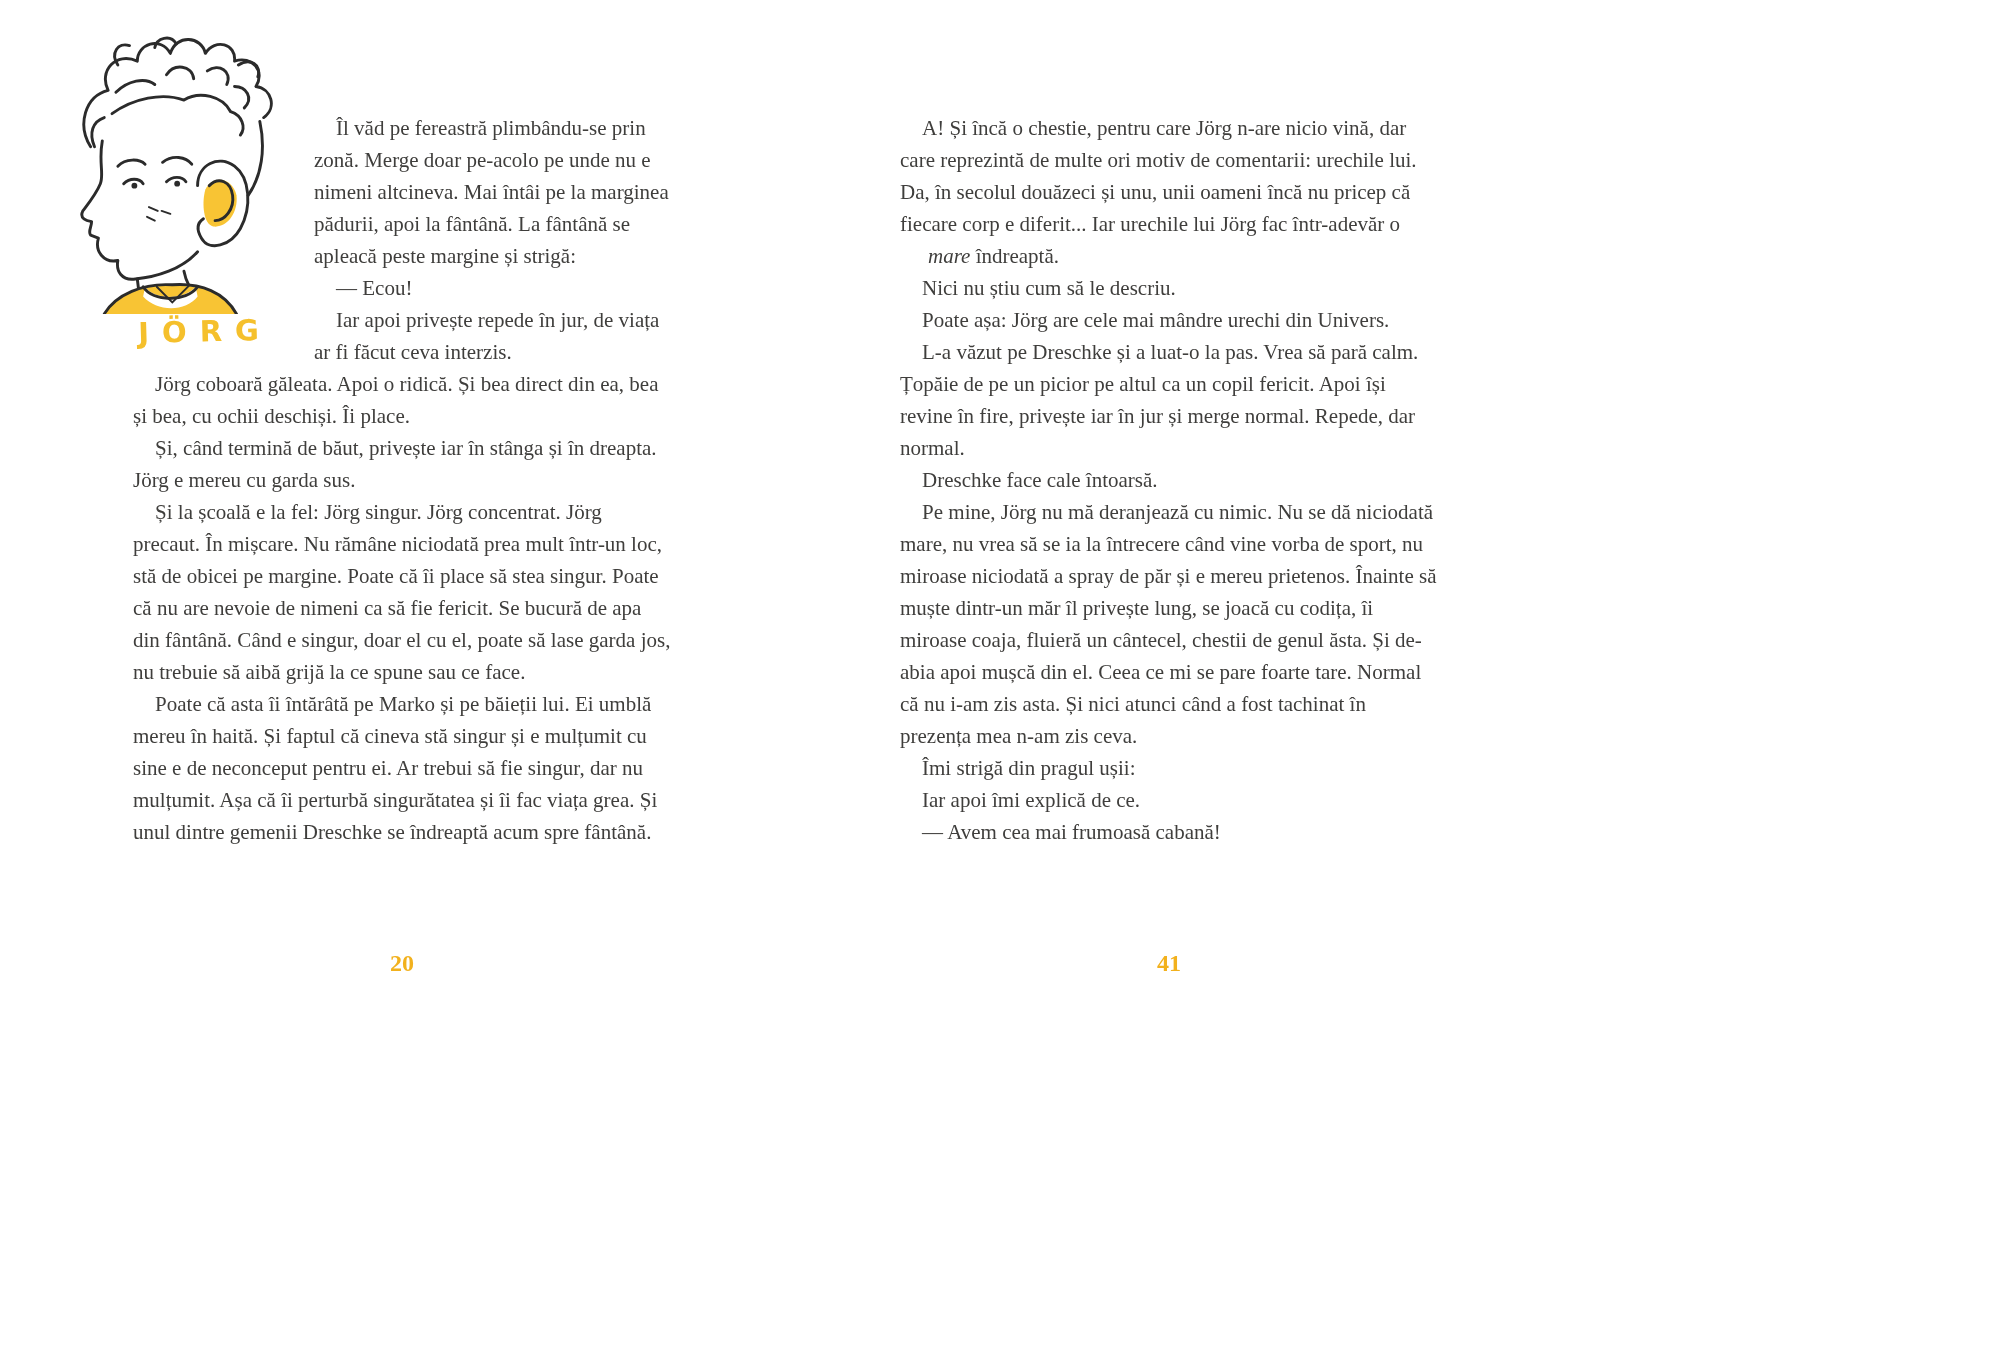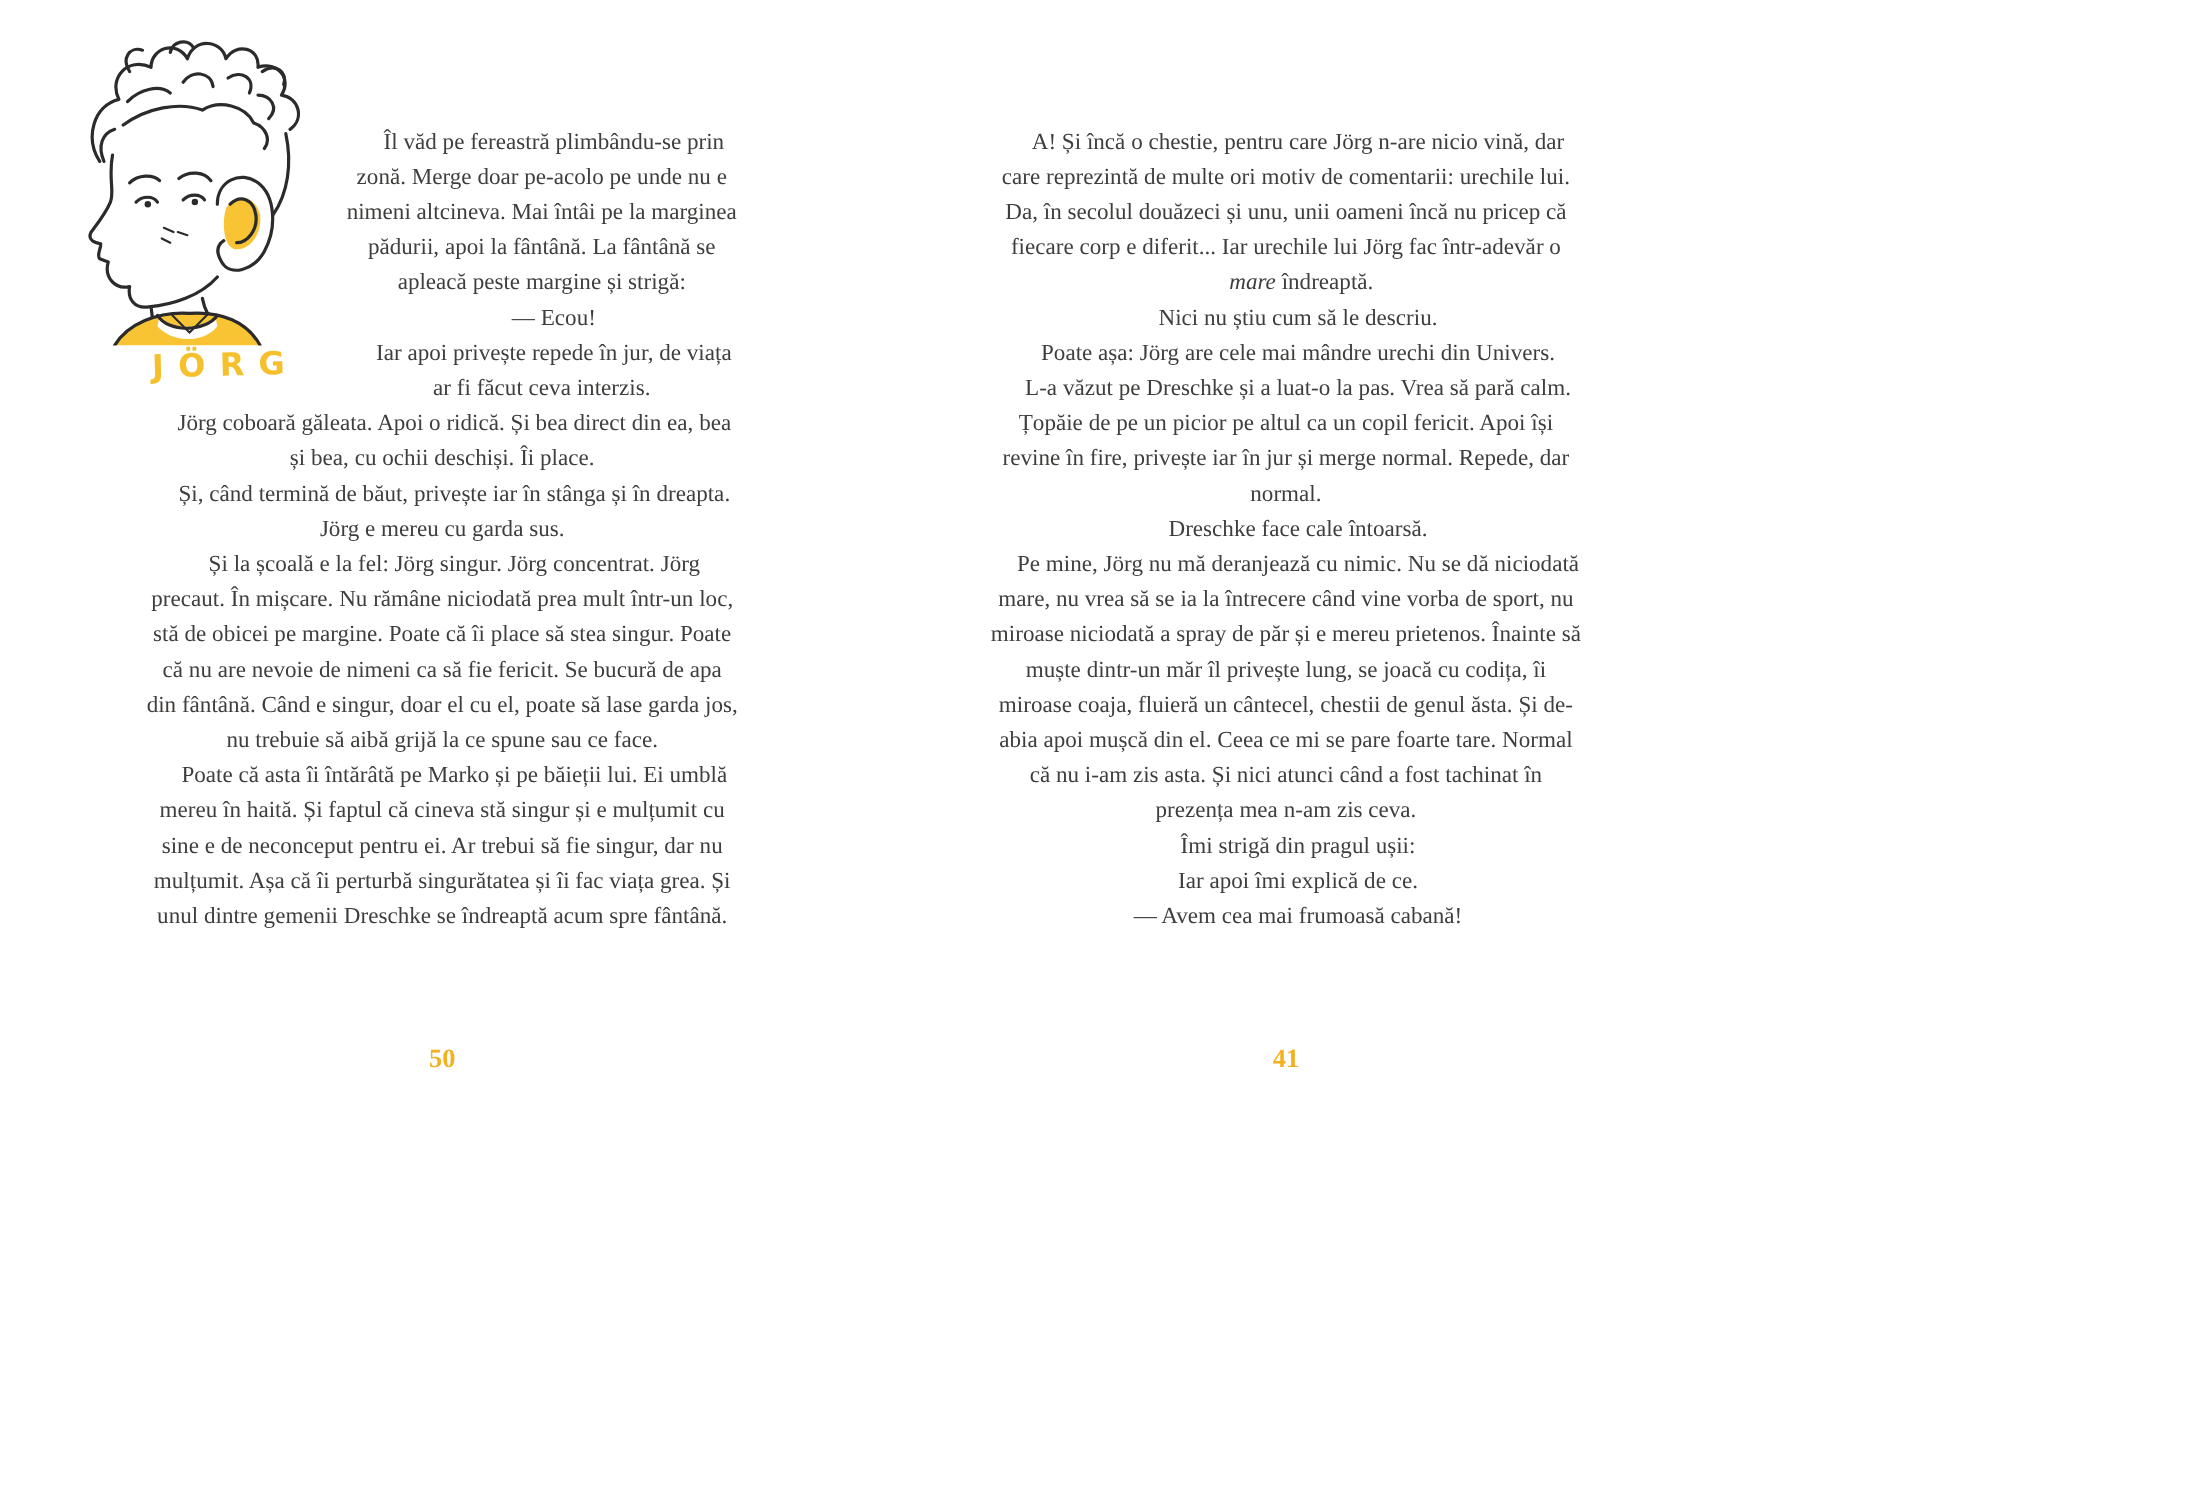--- a/index.html
+++ b/index.html
@@ -22,21 +22,20 @@
     font-size: 21px;
     line-height: 32px;
     text-align: left;
   }
   .col-left  { left: 133px; }
   .col-right { left: 900px; }
 
   p.para {
     margin: 0;
     text-indent: 1.05em;
-    text-align: center;
   }
   p.para em { font-style: italic; margin-left: 28px; }
 
   
   .figure {
     float: left;
     width: 250px;
     height: 330px;
     margin: -80px 6px 0 -75px;
   }
@@ -139,21 +138,21 @@
         <p class="para"><span>Îl văd pe fereastră plimbându-se prin zonă. Merge doar pe-acolo pe unde nu e nimeni altcineva. Mai întâi pe la marginea pădurii, apoi la fântână. La fântână se apleacă peste margine și strigă:</span></p>
         <p class="para"><span>— Ecou!</span></p>
         <p class="para"><span>Iar apoi privește repede în jur, de viața ar fi făcut ceva interzis.</span></p>
         <p class="para"><span>Jörg coboară găleata. Apoi o ridică. Și bea direct din ea, bea și bea, cu ochii deschiși. Îi place.</span></p>
         <p class="para"><span>Și, când termină de băut, privește iar în stânga și în dreapta. Jörg e mereu cu garda sus.</span></p>
         <p class="para"><span>Și la școală e la fel: Jörg singur. Jörg concentrat. Jörg precaut. În mișcare. Nu rămâne niciodată prea mult într-un loc, stă de obicei pe margine. Poate că îi place să stea singur. Poate că nu are nevoie de nimeni ca să fie fericit. Se bucură de apa din fântână. Când e singur, doar el cu el, poate să lase garda jos, nu trebuie să aibă grijă la ce spune sau ce face.</span></p>
         <p class="para"><span>Poate că asta îi întărâtă pe Marko și pe băieții lui. Ei umblă mereu în haită. Și faptul că cineva stă singur și e mulțumit cu sine e de neconceput pentru ei. Ar trebui să fie singur, dar nu mulțumit. Așa că îi perturbă singurătatea și îi fac viața grea. Și unul dintre gemenii Dreschke se îndreaptă acum spre fântână.</span></p>
       </div>
   </div>
 
-  <div class="page-number pn-left">50</div>
+  <div class="page-number pn-left">20</div>
 
   <div class="page-column col-right">
     <div>
         <p class="para"><span>A! Și încă o chestie, pentru care Jörg n-are nicio vină, dar care reprezintă de multe ori motiv de comentarii: urechile lui. Da, în secolul douăzeci și unu, unii oameni încă nu pricep că fiecare corp e diferit... Iar urechile lui Jörg fac într-adevăr o </span><em>mare</em><span> îndreaptă.</span></p>
         <p class="para"><span>Nici nu știu cum să le descriu.</span></p>
         <p class="para"><span>Poate așa: Jörg are cele mai mândre urechi din Univers.</span></p>
         <p class="para"><span>L-a văzut pe Dreschke și a luat-o la pas. Vrea să pară calm. Țopăie de pe un picior pe altul ca un copil fericit. Apoi își revine în fire, privește iar în jur și merge normal. Repede, dar normal.</span></p>
         <p class="para"><span>Dreschke face cale întoarsă.</span></p>
         <p class="para"><span>Pe mine, Jörg nu mă deranjează cu nimic. Nu se dă niciodată mare, nu vrea să se ia la întrecere când vine vorba de sport, nu miroase niciodată a spray de păr și e mereu prietenos. Înainte să muște dintr-un măr îl privește lung, se joacă cu codița, îi miroase coaja, fluieră un cântecel, chestii de genul ăsta. Și de-abia apoi mușcă din el. Ceea ce mi se pare foarte tare. Normal că nu i-am zis asta. Și nici atunci când a fost tachinat în prezența mea n-am zis ceva.</span></p>
         <p class="para"><span>Îmi strigă din pragul ușii:</span></p>

